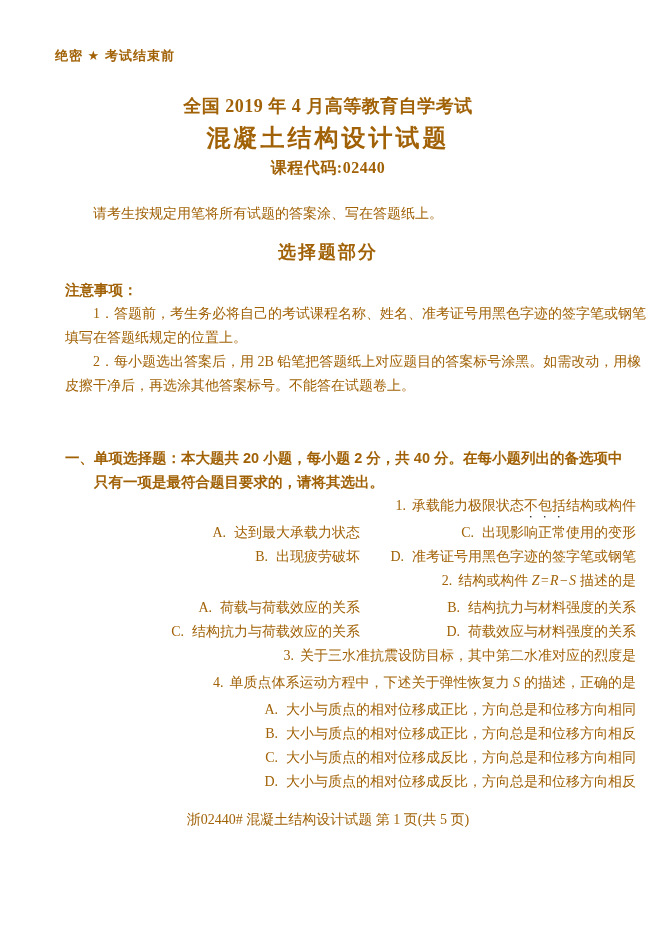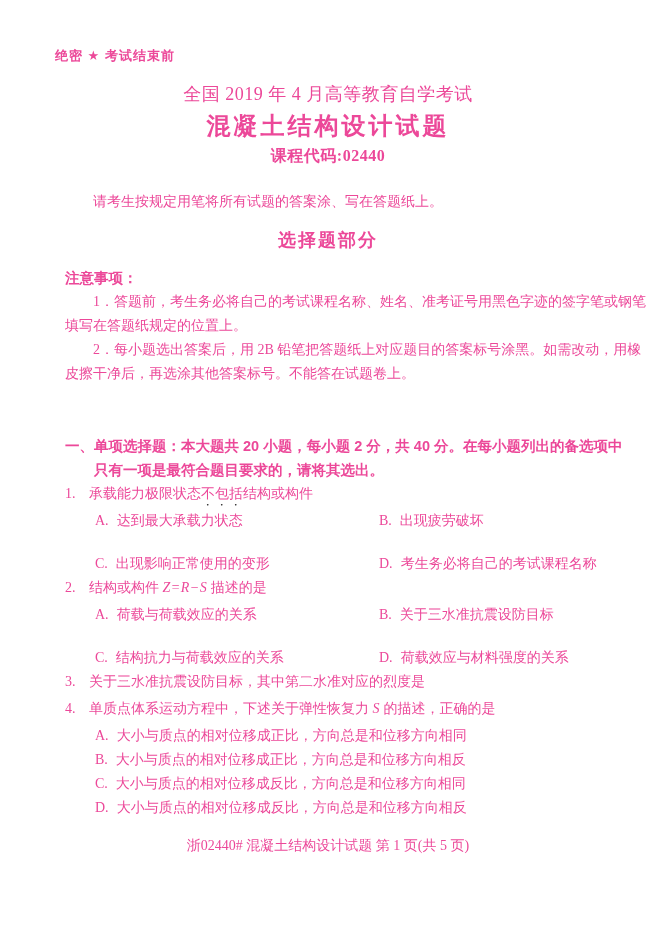--- a/index.html
+++ b/index.html
@@ -5,37 +5,37 @@
   html, body { margin: 0; padding: 0; background: #e8e8e8; }
   .page {
     position: relative;
     width: 656px;
     height: 947px;
     margin: 0 auto;
     background: #ffffff;
     box-sizing: border-box;
     padding: 46px 20px 0 65px;
     font-family: "Liberation Serif", "DejaVu Serif", serif;
-    color: #ec4899;
+    color: #a16207;
     overflow: hidden;
   }
   .full-center { margin-left: -65px; margin-right: -20px; text-align: center; }
   .security {
     margin-left: -10px;
     font-family: "Liberation Sans", "DejaVu Sans", sans-serif;
     font-weight: bold;
     font-size: 13px;
     line-height: 20px;
     letter-spacing: 1px;
   }
   .exam-session {
-    margin-top: 14px;
+    margin-top: 26px;
     font-size: 18px;
     line-height: 28px;
-    font-weight: 400;
+    font-weight: 700;
     letter-spacing: 0.5px;
   }
   .paper-title {
     font-family: "Liberation Sans", "DejaVu Sans", sans-serif;
     font-weight: bold;
     font-size: 24px;
     line-height: 36px;
     letter-spacing: 3px;
   }
   .course-code {
@@ -72,31 +72,31 @@
   }
   .notice-line.first { text-indent: 2em; }
   .part-header {
     margin-top: 48px;
     font-family: "Liberation Sans", "DejaVu Sans", sans-serif;
     font-weight: bold;
     font-size: 14.5px;
     line-height: 24px;
   }
   .part-header .line2 { text-indent: 2em; }
-  .question { font-size: 14px; line-height: 24px; }
+  .question { font-size: 14px; line-height: 24px; text-align: right; }
   .q-stem { white-space: nowrap; }
   .q-num { display: inline-block; min-width: 18px; margin-right: 6px; }
   .emph-dots {
     -webkit-text-emphasis: filled dot #1c1c1c;
     -webkit-text-emphasis-position: under left;
     text-emphasis: filled dot #1c1c1c;
     text-emphasis-position: under left;
   }
   .formula { font-style: italic; letter-spacing: 0.5px; }
-  .opts { padding-left: 30px; gap: 19px; }
+  .opts { padding-left: 30px; }
   .opts.two-col {
     display: grid;
     grid-template-columns: 265px auto;
   }
   .opt { white-space: nowrap; }
   .opt-label { display: inline-block; margin-right: 8px; }
   .footer {
     margin-top: 16px;
     font-size: 14px;
     line-height: 20px;
@@ -127,33 +127,33 @@
     <div class="line1">一、单项选择题：本大题共 20 小题，每小题 2 分，共 40 分。在每小题列出的备选项中</div>
     <div class="line2">只有一项是最符合题目要求的，请将其选出。</div>
   </div>
 
   <div class="question">
     <div class="q-stem">
       <span class="q-num">1.</span><span>承载能力极限状态</span><span class="emph-dots">不包括</span><span class="formula"></span><span>结构或构件</span>
     </div>
     <div class="opts two-col">
       <div class="opt"><span class="opt-label">A.</span><span>达到最大承载力状态</span></div>
+      <div class="opt"><span class="opt-label">C.</span><span>出现影响正常使用的变形</span></div>
       <div class="opt"><span class="opt-label">B.</span><span>出现疲劳破坏</span></div>
-      <div class="opt"><span class="opt-label">C.</span><span>出现影响正常使用的变形</span></div>
-      <div class="opt"><span class="opt-label">D.</span><span>考生务必将自己的考试课程名称</span></div>
+      <div class="opt"><span class="opt-label">D.</span><span>准考证号用黑色字迹的签字笔或钢笔</span></div>
     </div>
   </div>
 
   <div class="question">
     <div class="q-stem">
       <span class="q-num">2.</span><span>结构或构件 </span><span class="emph-dots"></span><span class="formula">Z=R−S</span><span> 描述的是</span>
     </div>
     <div class="opts two-col">
       <div class="opt"><span class="opt-label">A.</span><span>荷载与荷载效应的关系</span></div>
-      <div class="opt"><span class="opt-label">B.</span><span>关于三水准抗震设防目标</span></div>
+      <div class="opt"><span class="opt-label">B.</span><span>结构抗力与材料强度的关系</span></div>
       <div class="opt"><span class="opt-label">C.</span><span>结构抗力与荷载效应的关系</span></div>
       <div class="opt"><span class="opt-label">D.</span><span>荷载效应与材料强度的关系</span></div>
     </div>
   </div>
 
   <div class="question">
     <div class="q-stem">
       <span class="q-num">3.</span><span>关于三水准抗震设防目标，其中第二水准对应的烈度是</span><span class="emph-dots"></span><span class="formula"></span><span></span>
     </div>
   </div>

